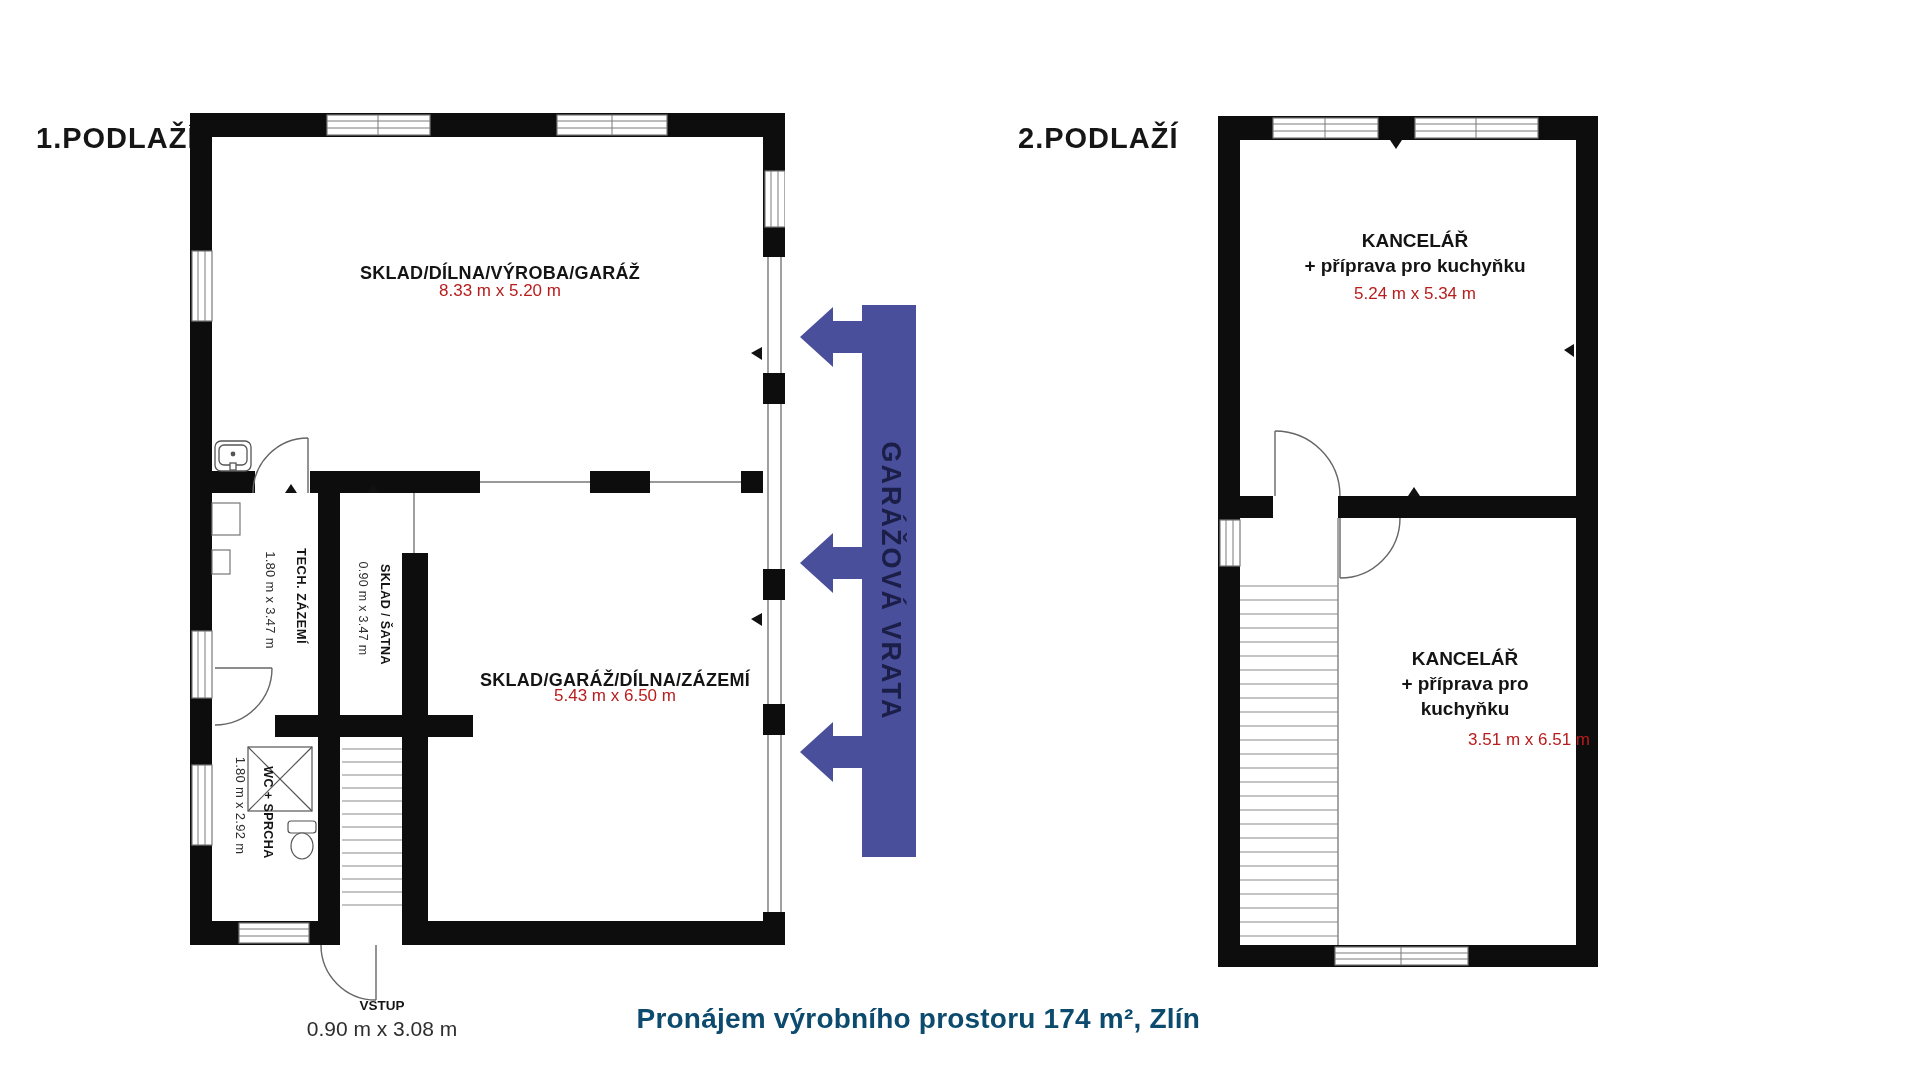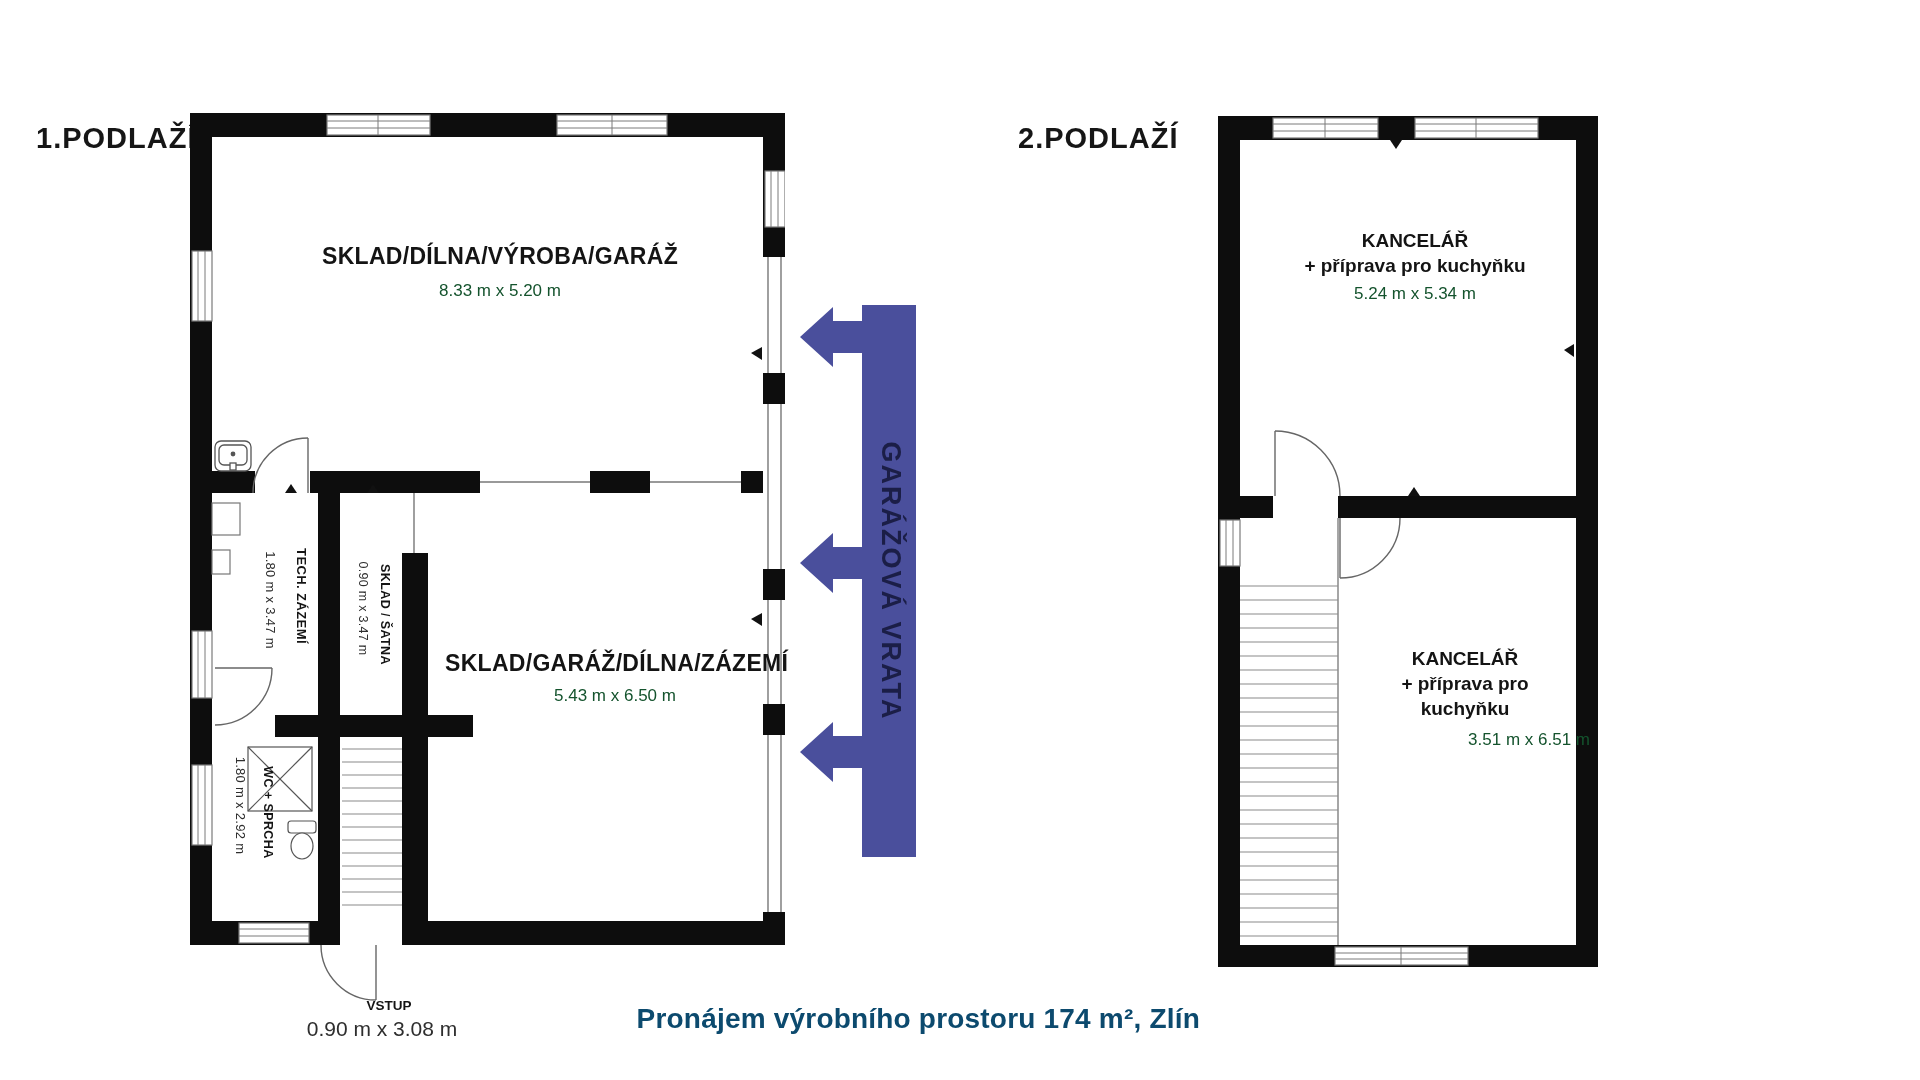--- a/index.html
+++ b/index.html
@@ -1,22 +1,22 @@
 <!DOCTYPE html>
 <html><head>
 <meta charset="utf-8">
 <style>
   html,body{margin:0;padding:0;background:#ffffff;}
   #stage{position:relative;width:1920px;height:1080px;background:#ffffff;overflow:hidden;
          font-family:"Liberation Sans","DejaVu Sans",sans-serif;color:#111;}
   .abs{position:absolute;}
   .floor-title{font-size:29px;font-weight:bold;letter-spacing:1px;color:#161616;}
   .room-name{font-weight:bold;color:#141414;text-align:center;white-space:pre-line;}
-  .room-dims{color:#14532d;text-align:center;}
-  .lg-name{font-size:23px;letter-spacing:.3px;}
+  .room-dims{color:#b91c1c;text-align:center;}
+  .lg-name{font-size:18px;letter-spacing:.3px;margin-top:20px;}
   .lg-dims{font-size:17px;}
   .md-name{font-size:19px;line-height:25px;}
   .md-dims{font-size:17px;}
   .rot{transform:rotate(90deg);transform-origin:center center;text-align:center;white-space:nowrap;}
   .sm-name{font-size:13px;font-weight:bold;color:#141414;letter-spacing:.4px;}
   .sm-dims{font-size:13px;color:#2e2e2e;letter-spacing:.3px;}
   .banner-text{font-size:27px;font-weight:bold;letter-spacing:2px;}
   .caption{font-size:28px;font-weight:bold;color:#0c4a6e;text-align:right;letter-spacing:.2px;}
   .vstup-name{font-size:13.5px;font-weight:bold;text-align:center;color:#141414;}
   .vstup-dims{font-size:21px;color:#2e2e2e;text-align:center;}
@@ -174,21 +174,21 @@
 
   <div class="abs rot sm-name" style="left:241px;top:588px;width:120px;height:16px;">TECH. ZÁZEMÍ</div>
   <div class="abs rot sm-dims" style="left:205px;top:592px;width:130px;height:16px;">1.80 m x 3.47 m</div>
 
   <div class="abs rot sm-name" style="left:324px;top:607px;width:120px;height:15px;font-size:12.5px;">SKLAD / ŠATNA</div>
   <div class="abs rot sm-dims" style="left:297px;top:601px;width:130px;height:15px;font-size:12.5px;">0.90 m x 3.47 m</div>
 
   <div class="abs rot sm-name" style="left:210px;top:805px;width:115px;height:15px;font-size:12.5px;">WC + SPRCHA</div>
   <div class="abs rot sm-dims" style="left:168px;top:798px;width:145px;height:15px;">1.80 m x 2.92 m</div>
 
-  <div class="abs vstup-name" style="left:309px;top:998px;width:160px;">VSTUP</div>
+  <div class="abs vstup-name" style="left:302px;top:998px;width:160px;">VSTUP</div>
   <div class="abs vstup-dims" style="left:302px;top:1017px;width:160px;">0.90 m x 3.08 m</div>
 
   <svg class="abs" style="left:796px;top:300px;" width="124" height="562" viewBox="0 0 124 562">
     <rect x="66" y="5" width="54" height="552" fill="#4a4f9c"></rect>
     <g fill="#4a4f9c">
       <polygon points="4,37 37,7 37,21 68,21 68,53 37,53 37,67"></polygon>
       <polygon points="4,263 37,233 37,247 68,247 68,279 37,279 37,293"></polygon>
       <polygon points="4,452 37,422 37,436 68,436 68,468 37,468 37,482"></polygon>
     </g>
   </svg>

